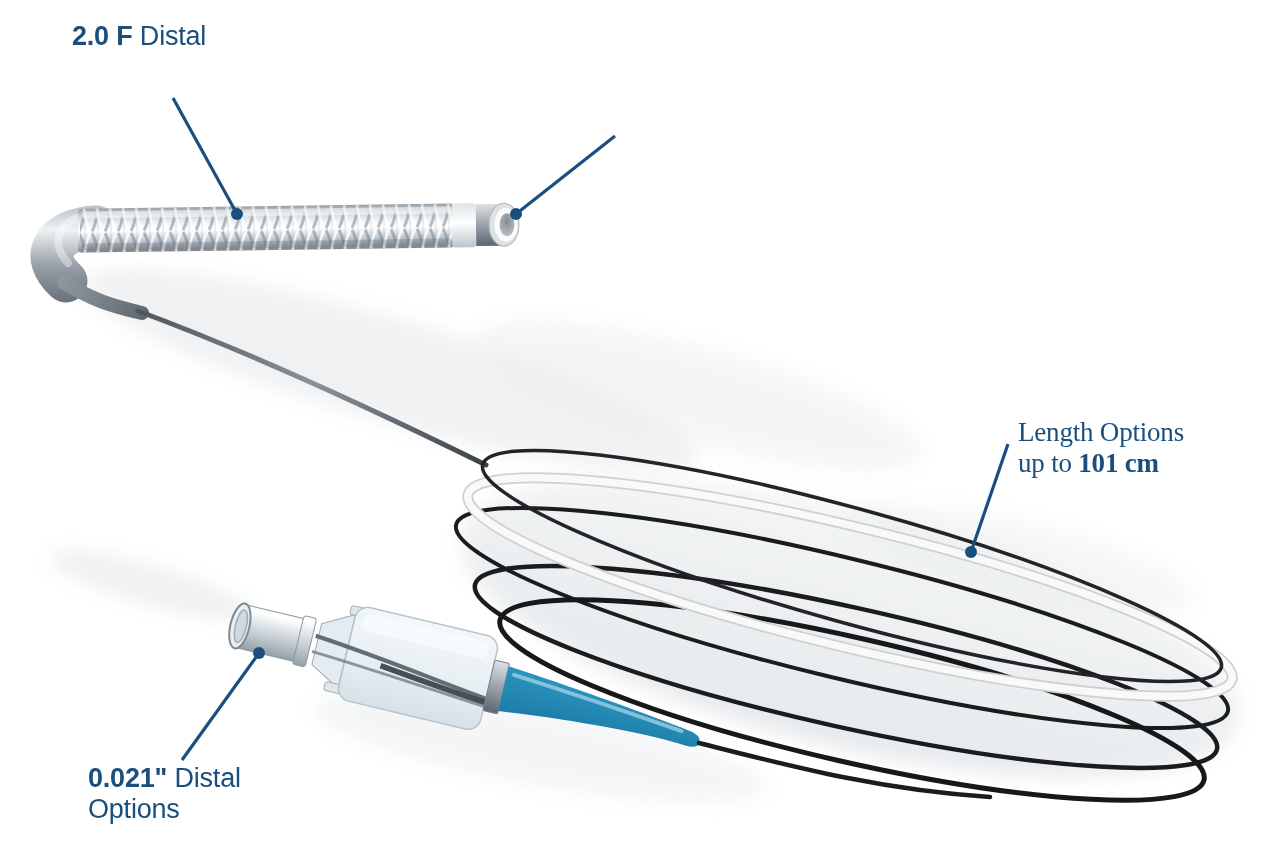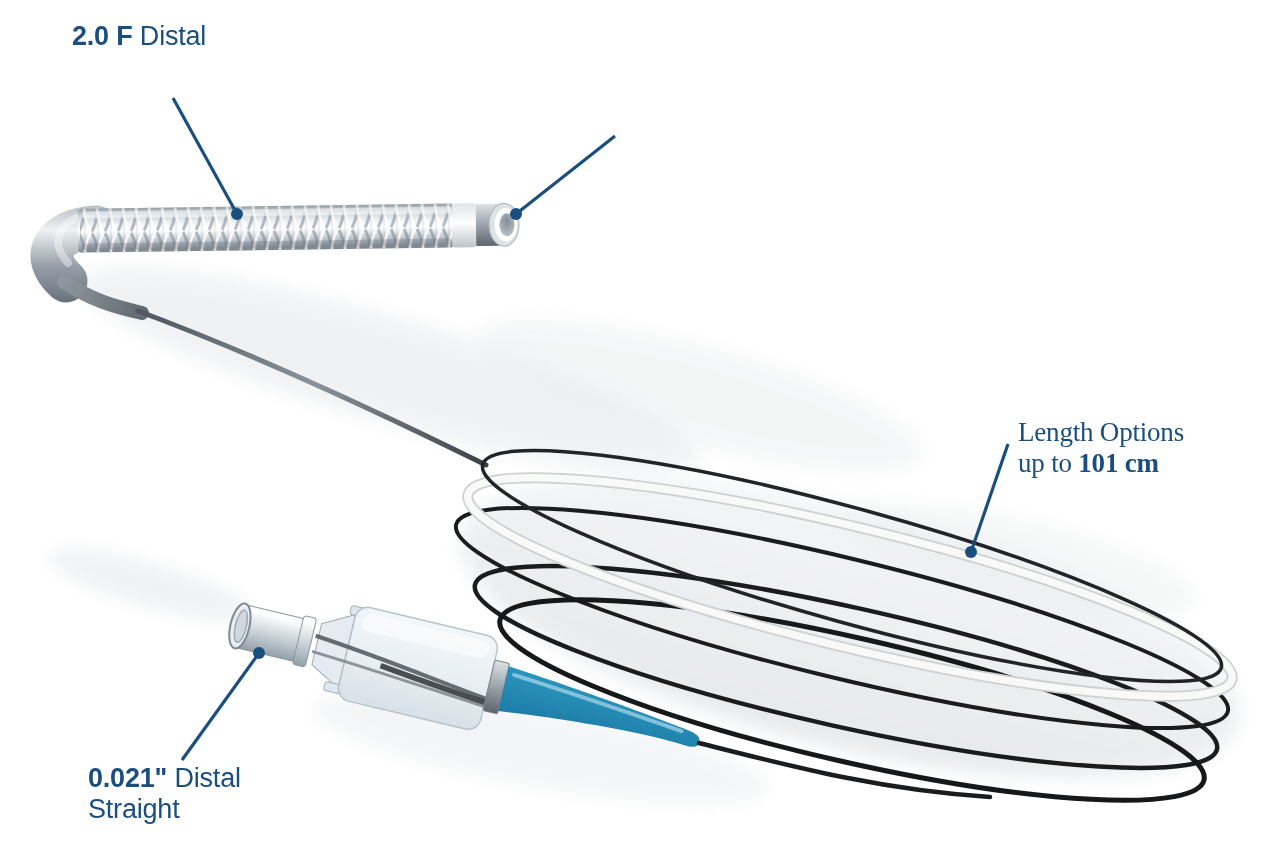--- a/index.html
+++ b/index.html
@@ -165,16 +165,16 @@
   </div>
 
 
   <div class="callout-label" style="left:1018px;top:417px;font-family:Liberation Serif, serif;">
     <span>Length Options</span><br>
     <span>up to </span><span class="b">101 cm</span>
   </div>
 
   <div class="callout-label" style="left:88px;top:763px;">
     <span class="b">0.021"</span><span> Distal</span><br>
-    <span>Straight</span>
+    <span>Options</span>
   </div>
 
 </div>
 
 </body></html>

